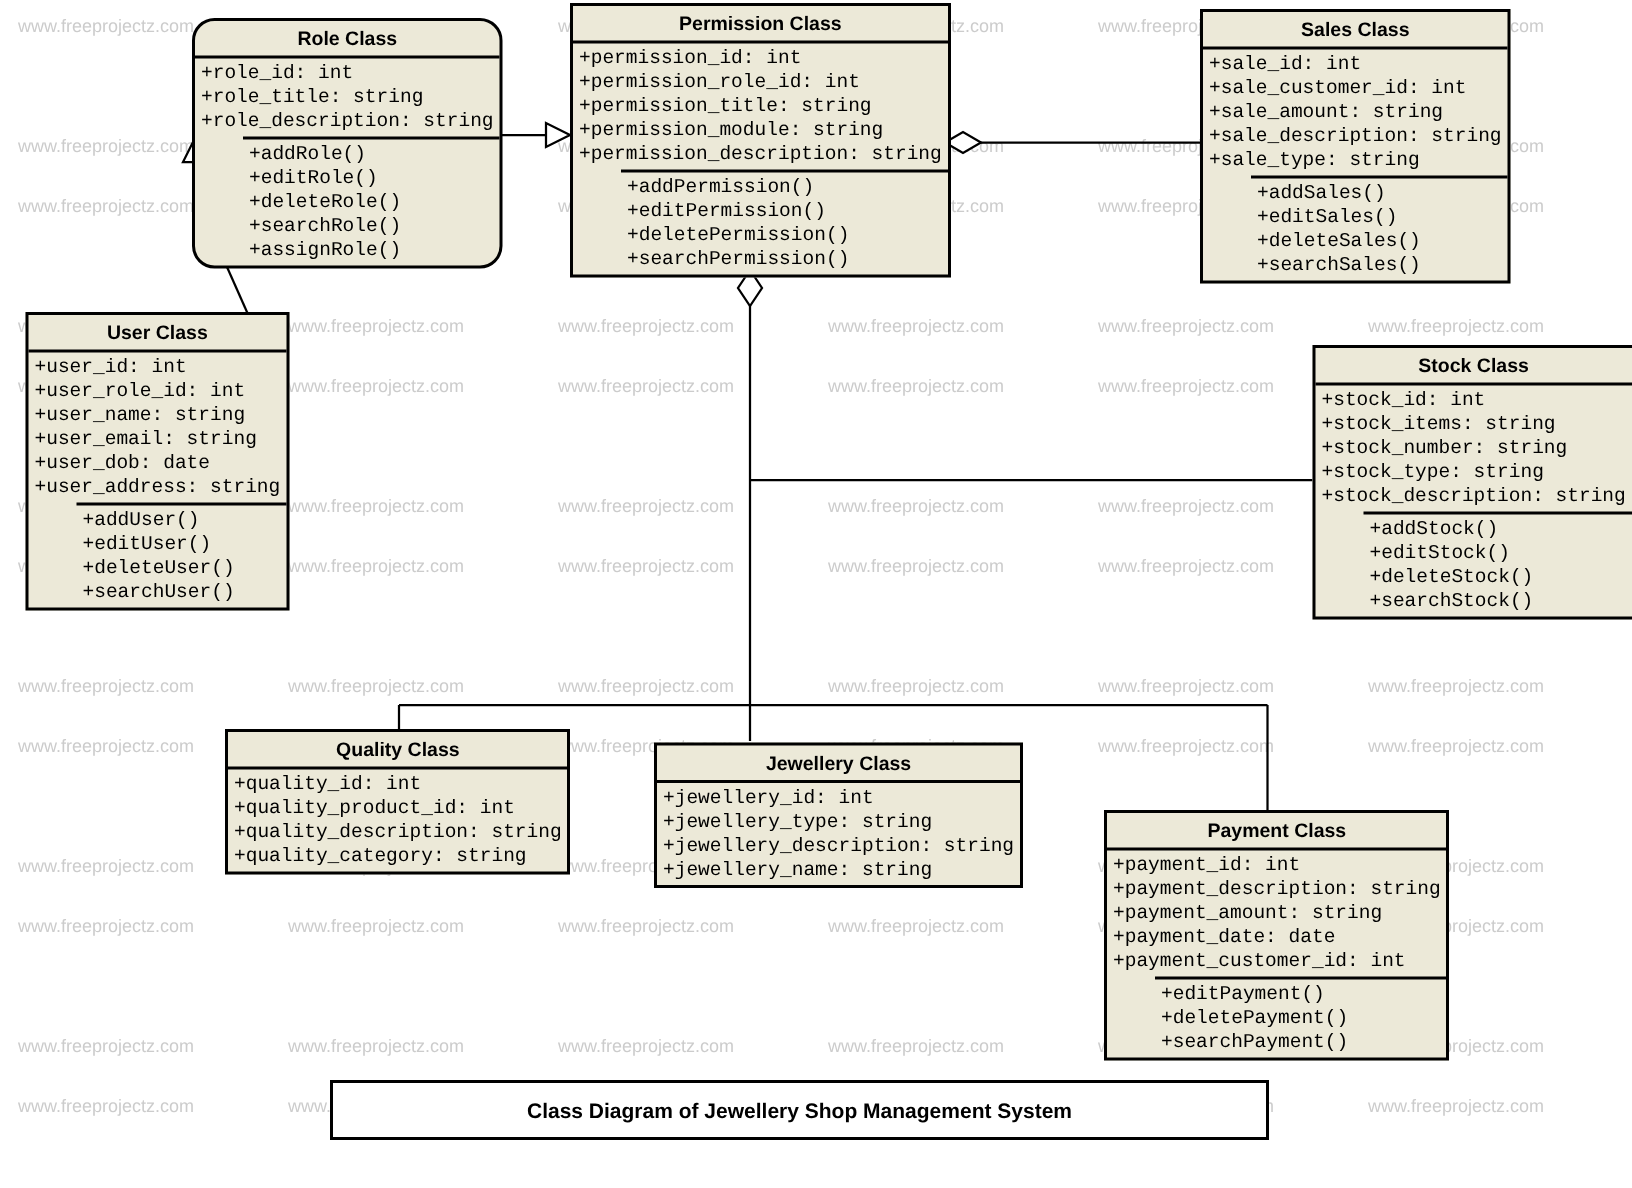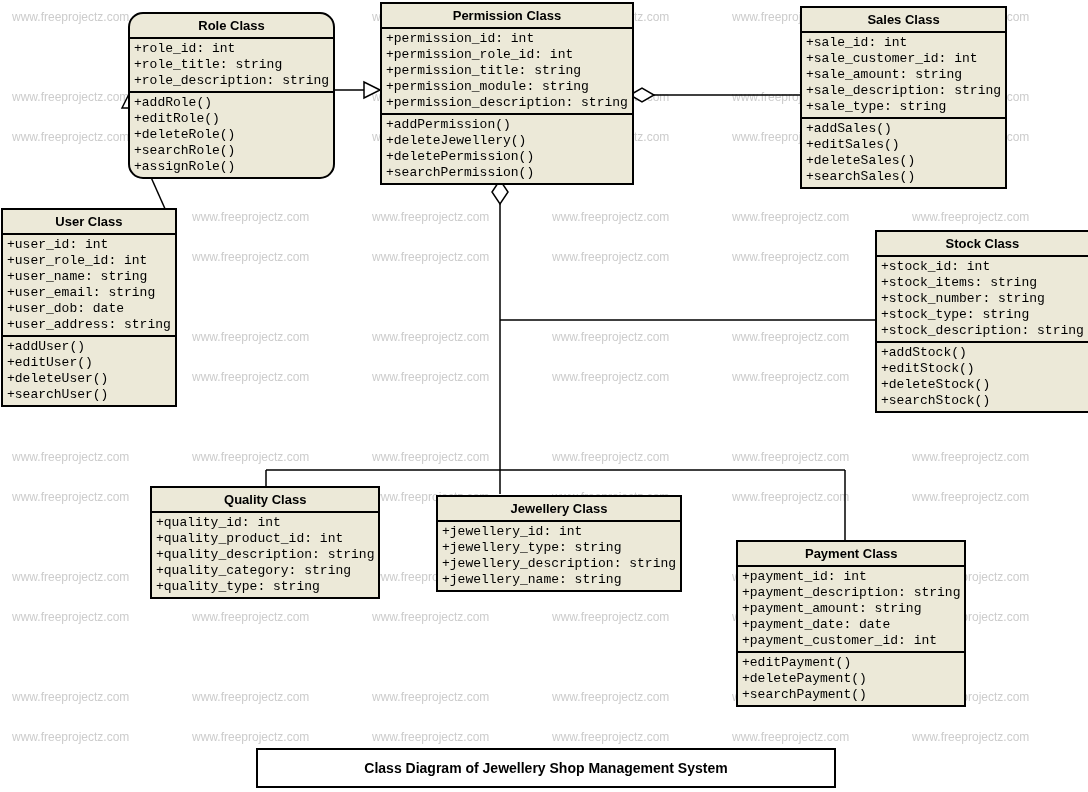--- a/index.html
+++ b/index.html
@@ -30,21 +30,21 @@
   }
   .class-title {
     font-weight: bold;
     text-align: center;
     padding: 4px 8px;
     border-bottom: 2px solid #000;
   }
   .section {
     padding: 2px 4px;
   }
-  .section + .section { border-top: 2px solid #000; }
+  .section + .section { border-top: 2px solid #000; margin-left: 32px; }
   .row { font-family: "Courier New", monospace; font-size: 13px; line-height: 16px; }
   .caption-box {
     position: absolute;
     border: 2px solid #000;
     background: #fff;
     padding: 10px 20px;
     font-weight: bold;
     font-size: 14px;
     z-index: 2;
     text-align: center;
@@ -185,21 +185,21 @@
   <div class="class-title">Permission Class</div>
   <div class="section">
       <div class="row">+permission_id: int</div>
       <div class="row">+permission_role_id: int</div>
       <div class="row">+permission_title: string</div>
       <div class="row">+permission_module: string</div>
       <div class="row">+permission_description: string</div>
     </div>
   <div class="section">
       <div class="row">+addPermission()</div>
-      <div class="row">+deleteJewellery()</div>
+      <div class="row">+editPermission()</div>
       <div class="row">+deletePermission()</div>
       <div class="row">+searchPermission()</div>
     </div>
 </div>
 
 <div class="class-box" style="left:800px; top:6px;">
   <div class="class-title">Sales Class</div>
   <div class="section">
       <div class="row">+sale_id: int</div>
       <div class="row">+sale_customer_id: int</div>
@@ -208,21 +208,21 @@
       <div class="row">+sale_type: string</div>
     </div>
   <div class="section">
       <div class="row">+addSales()</div>
       <div class="row">+editSales()</div>
       <div class="row">+deleteSales()</div>
       <div class="row">+searchSales()</div>
     </div>
 </div>
 
-<div class="class-box" style="left:1px; top:208px;">
+<div class="class-box" style="left:17px; top:208px;">
   <div class="class-title">User Class</div>
   <div class="section">
       <div class="row">+user_id: int</div>
       <div class="row">+user_role_id: int</div>
       <div class="row">+user_name: string</div>
       <div class="row">+user_email: string</div>
       <div class="row">+user_dob: date</div>
       <div class="row">+user_address: string</div>
     </div>
   <div class="section">
@@ -250,21 +250,20 @@
     </div>
 </div>
 
 <div class="class-box" style="left:150px; top:486px;">
   <div class="class-title">Quality Class</div>
   <div class="section">
       <div class="row">+quality_id: int</div>
       <div class="row">+quality_product_id: int</div>
       <div class="row">+quality_description: string</div>
       <div class="row">+quality_category: string</div>
-      <div class="row">+quality_type: string</div>
     </div>
 </div>
 
 <div class="class-box" style="left:436px; top:495px;">
   <div class="class-title">Jewellery Class</div>
   <div class="section">
       <div class="row">+jewellery_id: int</div>
       <div class="row">+jewellery_type: string</div>
       <div class="row">+jewellery_description: string</div>
       <div class="row">+jewellery_name: string</div>
@@ -280,13 +279,13 @@
       <div class="row">+payment_date: date</div>
       <div class="row">+payment_customer_id: int</div>
     </div>
   <div class="section">
       <div class="row">+editPayment()</div>
       <div class="row">+deletePayment()</div>
       <div class="row">+searchPayment()</div>
     </div>
 </div>
 
-<div class="caption-box" style="left:220px; top:748px; width:580px;margin-left:36px;">Class Diagram of Jewellery Shop Management System</div>
+<div class="caption-box" style="left:220px; top:720px; width:626px;">Class Diagram of Jewellery Shop Management System</div>
 
 </body></html>

